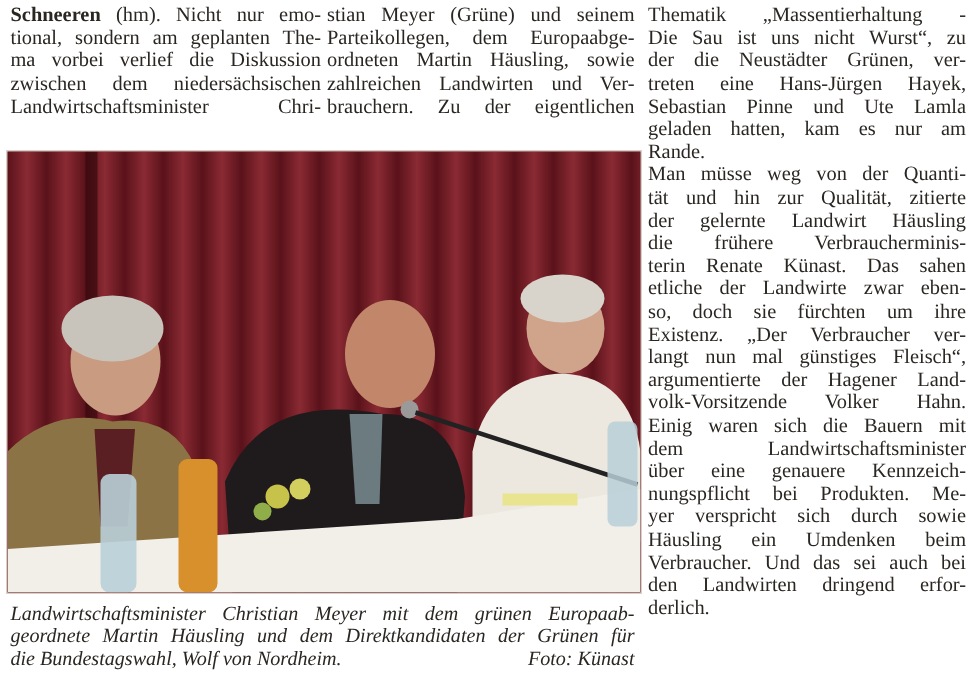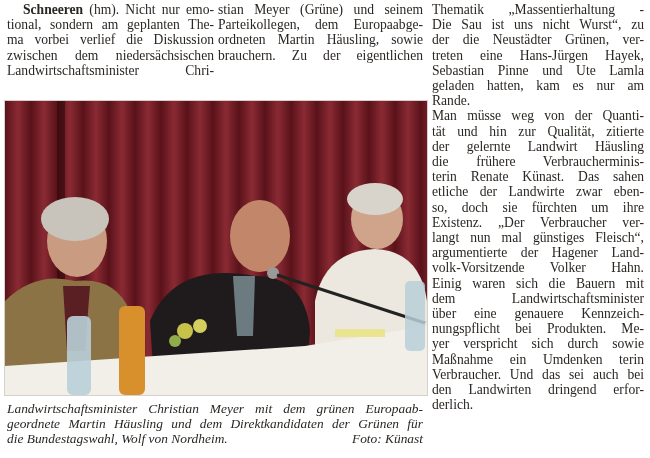--- a/index.html
+++ b/index.html
@@ -4,21 +4,21 @@
 <style>
   html, body { margin:0; padding:0; background:#ffffff; }
   body { width:650px; height:458px; position:relative; overflow:hidden;
          font-family:"Liberation Serif", "DejaVu Serif", serif; color:#2a2622; }
   .col { position:absolute; font-size:13.6px; line-height:15.2px; text-align:justify; }
   .l { display:block; text-align:justify; text-align-last:justify; white-space:nowrap; }
   .l.last { text-align-last:left; }
   #col1 { left:7px; top:2px; width:207px; }
   #col2 { left:218px; top:2px; width:205px; }
   #col3 { left:432px; top:2px; width:212px; }
-  .bold { font-weight:bold;margin-left:16px; }
+  .bold { font-weight:bold; }
   #photo { position:absolute; left:4px; top:100px; width:422px; height:294px; overflow:hidden;
            background:#6e1a22; border:1px solid #d8cfc8; }
   #caption { position:absolute; left:7px; top:401px; width:416px; font-style:italic;
              font-size:13.4px; line-height:15.2px; }
   #caption .l { display:block;font-family:Liberation Serif, serif; }
   .credit { float:right; }
 </style>
 </head>
 <body>
 
@@ -27,20 +27,21 @@
   <span class="l">tional, sondern am geplanten The-</span>
   <span class="l">ma vorbei verlief die Diskussion</span>
   <span class="l">zwischen dem niedersächsischen</span>
   <span class="l">Landwirtschaftsminister Chri-</span>
 </div>
 
 <div id="col2" class="col">
   <span class="l">stian Meyer (Grüne) und seinem</span>
   <span class="l">Parteikollegen, dem Europaabge-</span>
   <span class="l">ordneten Martin Häusling, sowie</span>
+  <span class="l">zahlreichen Landwirten und Ver-</span>
   <span class="l">brauchern. Zu der eigentlichen</span>
 </div>
 
 <div id="col3" class="col">
   <div>
     <span class="l">Thematik „Massentierhaltung -</span>
     <span class="l">Die Sau ist uns nicht Wurst“, zu</span>
     <span class="l">der die Neustädter Grünen, ver-</span>
     <span class="l">treten eine Hans-Jürgen Hayek,</span>
     <span class="l">Sebastian Pinne und Ute Lamla</span>
@@ -57,21 +58,21 @@
     <span class="l">so, doch sie fürchten um ihre</span>
     <span class="l">Existenz. „Der Verbraucher ver-</span>
     <span class="l">langt nun mal günstiges Fleisch“,</span>
     <span class="l">argumentierte der Hagener Land-</span>
     <span class="l">volk-Vorsitzende Volker Hahn.</span>
     <span class="l">Einig waren sich die Bauern mit</span>
     <span class="l">dem Landwirtschaftsminister</span>
     <span class="l">über eine genauere Kennzeich-</span>
     <span class="l">nungspflicht bei Produkten. Me-</span>
     <span class="l">yer verspricht sich durch sowie</span>
-    <span class="l">Maßnahme ein Umdenken terin</span>
+    <span class="l">Häusling ein Umdenken beim</span>
     <span class="l">Verbraucher. Und das sei auch bei</span>
     <span class="l">den Landwirten dringend erfor-</span>
     <span class="l last">derlich.</span>
   </div>
 </div>
 
 <div id="photo">
   <svg width="422" height="294" viewBox="0 0 422 294">
     <defs>
       <linearGradient id="curt" x1="0" x2="1" y1="0" y2="0">

